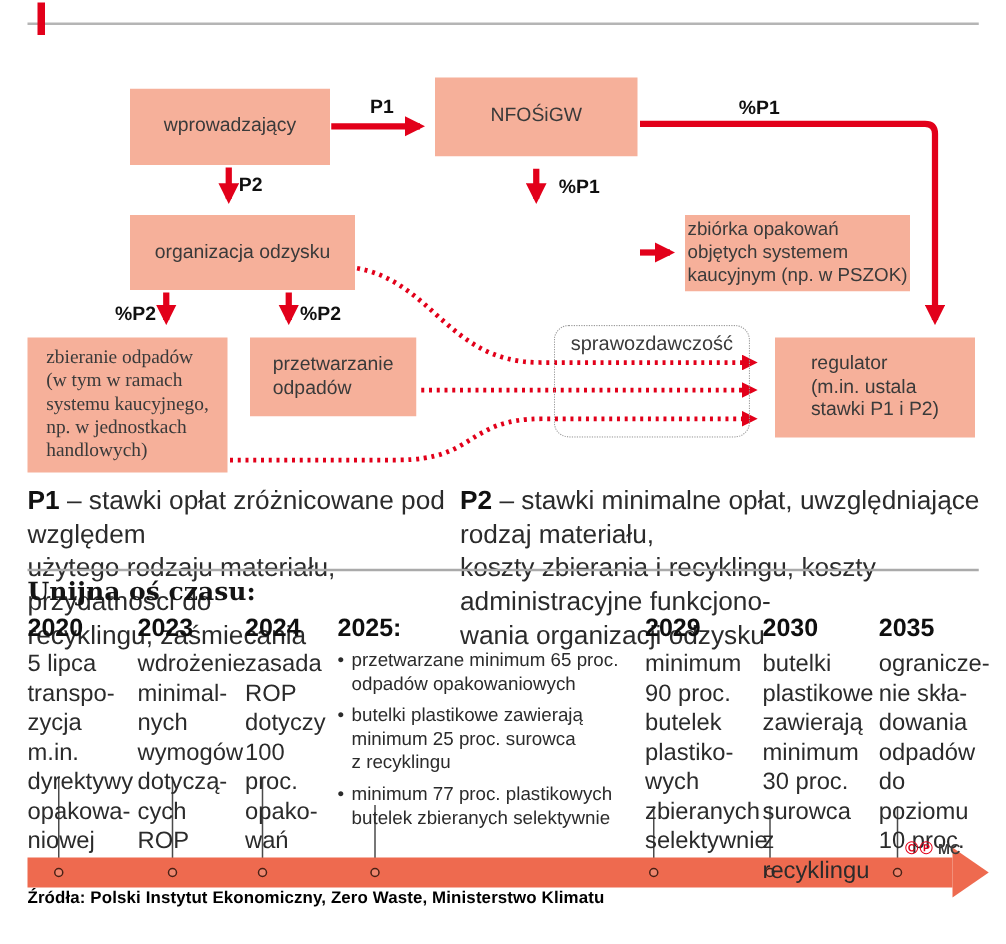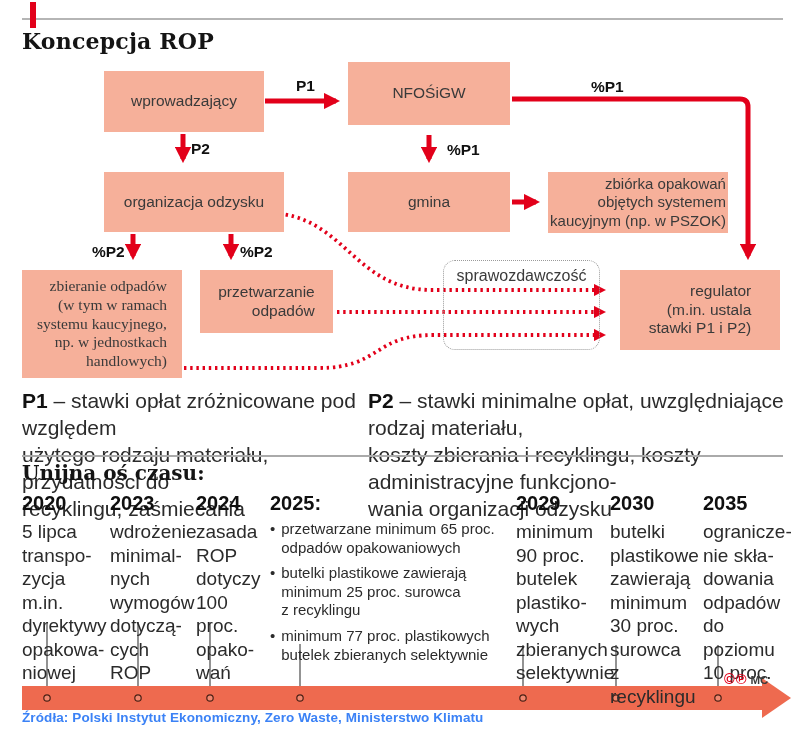--- a/index.html
+++ b/index.html
@@ -11,21 +11,21 @@
   
   #top-rule{left:22px;top:18px;width:761px;height:2px;background:#b5b5b5;}
   #red-tick{left:30px;top:2px;width:6px;height:26px;background:#e2001a;}
   
   .serif-head{font-family:"DejaVu Serif","Liberation Serif",serif;font-weight:700;color:#141414;}
   #page-title{left:22px;top:28px;font-size:22px;letter-spacing:.2px;}
   #timeline-heading{left:22px;top:461px;font-size:20px;}
   
   .node{
     background:#f6b09a;color:#3a3a3a;font-size:15.5px;line-height:1.22;
-    display:flex;align-items:center;justify-content:center;text-align:right;
+    display:flex;align-items:center;justify-content:center;text-align:left;
   }
   .node span{white-space:pre-line;}
   #n-wprowadzajacy{left:104px;top:71px;width:160px;height:61px;}
   #n-nfosigw{left:348px;top:62px;width:162px;height:63px;}
   #n-organizacja{left:104px;top:172px;width:180px;height:60px;}
   #n-gmina{left:348px;top:172px;width:162px;height:60px;}
   #n-zbiorka{left:548px;top:172px;width:180px;height:61px;font-size:15px;}
   #n-zbieranie{left:22px;top:270px;width:160px;height:108px;font-family:Liberation Serif, serif;}
   #n-przetwarzanie{left:200px;top:270px;width:133px;height:63px;}
   #n-regulator{left:620px;top:270px;width:160px;height:80px;}
@@ -54,35 +54,34 @@
   .ms{top:492px;color:#2b2b2b;}
   .ms .yr{font-weight:700;font-size:20px;color:#0f0f0f;margin-bottom:5px;}
   .ms .tx{font-size:19px;line-height:1.24;white-space:pre-line;}
   #ms0{left:22px;width:84px;} #ms1{left:110px;width:84px;} #ms2{left:196px;width:74px;}
   #ms3{left:270px;width:242px;} #ms4{left:516px;width:92px;} #ms5{left:610px;width:92px;}
   #ms6{left:703px;width:94px;}
   .bullet{display:flex;gap:6px;font-size:15px;line-height:1.24;margin-bottom:7px;}
   .bullet .bd{flex:0 0 auto;}
   .bullet .bt{white-space:pre-line;}
   
-  #source-line{left:22px;top:710px;font-size:13.5px;font-weight:700;color:#3b82f6;letter-spacing:.1px;}
+  #source-line{left:22px;top:710px;font-size:13.5px;font-weight:700;color:#000000;letter-spacing:.1px;}
   #copyright{left:724px;top:671px;font-size:13px;font-weight:700;}
   #copyright .sym{color:#e2001a;font-size:14.5px;letter-spacing:1px;}
   #copyright .ini{color:#3c3c3c;font-size:11.5px;margin-left:3px;}
   svg{position:absolute;left:0;top:0;}
 </style>
 </head>
 <body>
 
 <div id="stage">
 
   <div class="abs" id="top-rule"></div>
   <div class="abs" id="red-tick"></div>
 
-  <div class="abs serif-head" id="page-title">Koncepcja ROP</div>
 
   <svg width="805" height="755" viewBox="0 0 805 755">
     <defs>
       <marker id="ah" viewBox="0 0 10 10" refX="7.5" refY="5" markerWidth="3.3" markerHeight="3.3" orient="auto-start-reverse">
         <path d="M0,0 L10,5 L0,10 z" fill="#e2001a"></path>
       </marker>
     </defs>
 
     <g stroke="#e2001a" stroke-width="5" fill="none">
       <path d="M265,101 H336" marker-end="url(#ah)"></path>
@@ -124,23 +123,20 @@
 
   <div class="abs node" id="n-wprowadzajacy">
       <span>wprowadzający</span>
     </div>
   <div class="abs node" id="n-nfosigw">
       <span>NFOŚiGW</span>
     </div>
   <div class="abs node" id="n-organizacja">
       <span>organizacja odzysku</span>
     </div>
-  <div class="abs node" id="n-gmina">
-      <span>gmina</span>
-    </div>
   <div class="abs node" id="n-zbiorka">
       <span>zbiórka opakowań
 objętych systemem
 kaucyjnym (np. w PSZOK)</span>
     </div>
   <div class="abs node" id="n-zbieranie">
       <span>zbieranie odpadów
 (w tym w ramach
 systemu kaucyjnego,
 np. w jednostkach

